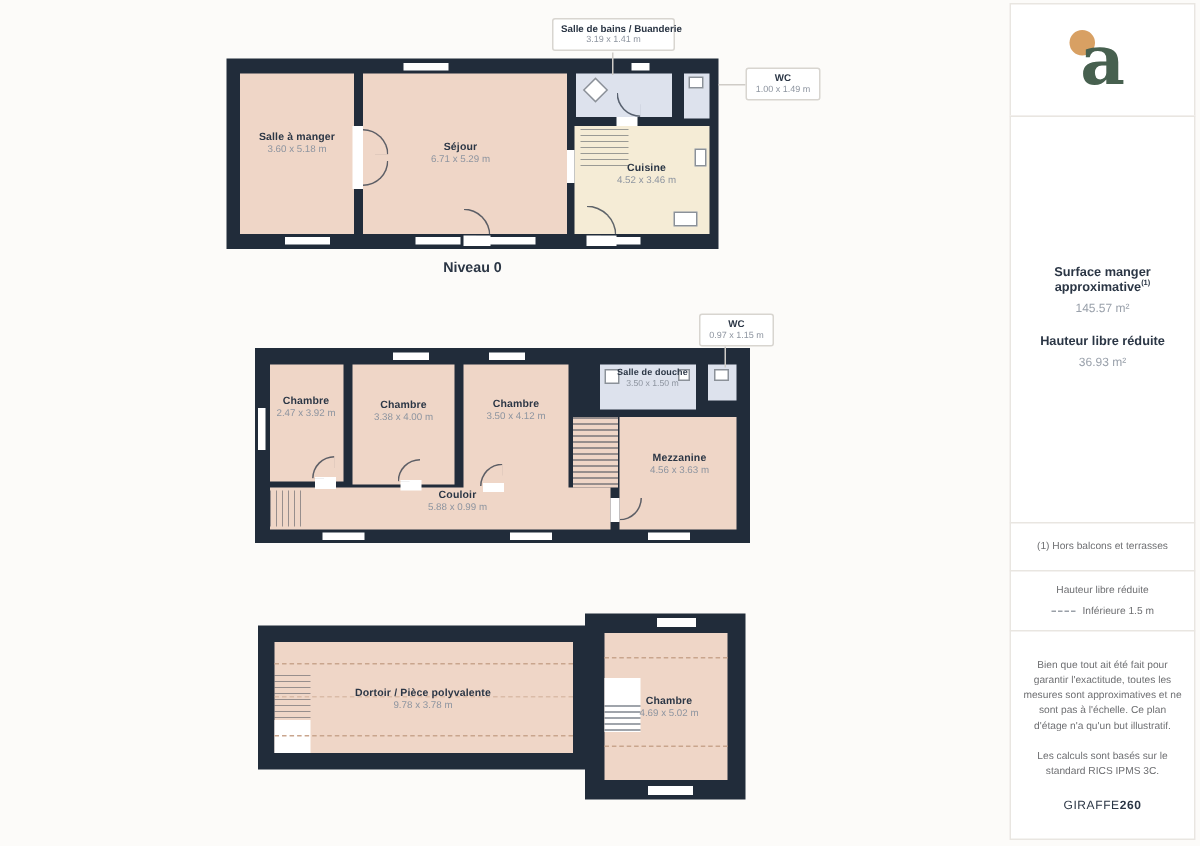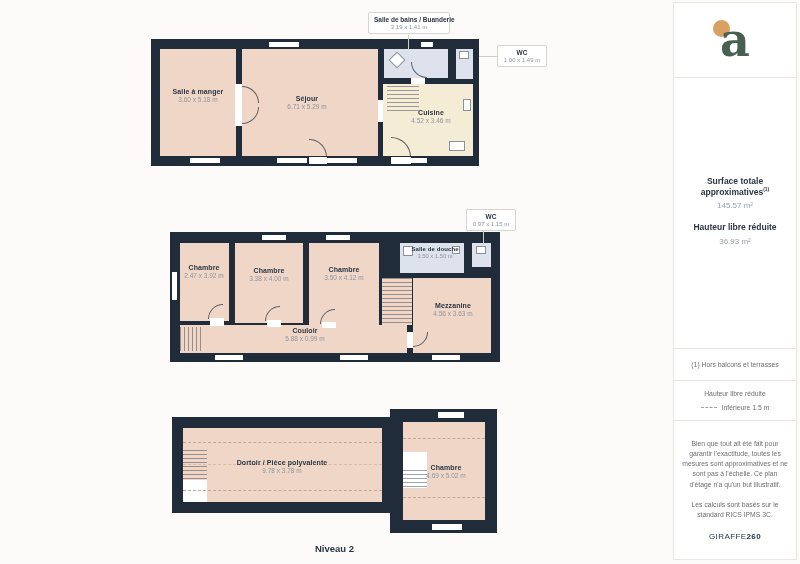--- a/index.html
+++ b/index.html
@@ -104,20 +104,21 @@
     </div>
     <div class="rlabel" style="left:156px; top:56px;">
       <div class="rname">Séjour</div>
       <div class="rdims">6.71 x 5.29 m</div>
     </div>
     <div class="rlabel" style="left:280px; top:70px;">
       <div class="rname">Cuisine</div>
       <div class="rdims">4.52 x 3.46 m</div>
     </div>
   </div>
+  <div class="caption" style="left:151px; top:173px; width:328px;">Niveau 0</div>
 
   <div class="callout" style="left:466px; top:209px; width:50px;">
     <div class="t">WC</div>
     <div class="d">0.97 x 1.15 m</div>
   </div>
   <div class="leader" style="left:483px; top:231px; width:1px; height:14px;"></div>
 
   <div class="floor" style="left:170px; top:232px; width:330px; height:130px;">
     <div class="room salmon" style="left:10px; top:11px; width:49px; height:78px;"></div>
     <div class="room salmon" style="left:65px; top:11px; width:68px; height:80px;"></div>
@@ -194,32 +195,31 @@
     <div class="dash" style="left:13px; top:88px; width:82px;"></div>
     <div class="gap" style="left:13px; top:43px; width:24px; height:36px;"></div>
     <div class="stairs" style="left:13px; top:61px; width:24px; height:18px;"></div>
     <div class="win" style="left:48px; top:3px; width:26px; height:6px;"></div>
     <div class="win" style="left:42px; top:115px; width:30px; height:6px;"></div>
     <div class="rlabel" style="left:56px; top:55px;">
       <div class="rname">Chambre</div>
       <div class="rdims">4.69 x 5.02 m</div>
     </div>
   </div>
-  <div class="caption" style="left:172px; top:543px; width:325px;">Niveau 2</div>
 
   <div class="sidebar">
     <div class="sb-box" style="height:76px;">
       <div class="logo-wrap">
         <span class="logo-dot"></span>
         <span class="logo-letter">a</span>
       </div>
     </div>
     <div class="sb-box" style="height:272px;">
       <div class="sb-title">
-        <span>Surface totale approximatives</span><sup>(1)</sup>
+        <span>Surface manger approximative</span><sup>(1)</sup>
       </div>
       <div class="sb-value">145.57 m²</div>
       <div class="sb-title">Hauteur libre réduite</div>
       <div class="sb-value">36.93 m²</div>
     </div>
     <div class="sb-box" style="height:33px;">
       <div class="sb-note">(1) Hors balcons et terrasses</div>
     </div>
     <div class="sb-box" style="height:41px;">
       <div class="sb-note">Hauteur libre réduite</div>

